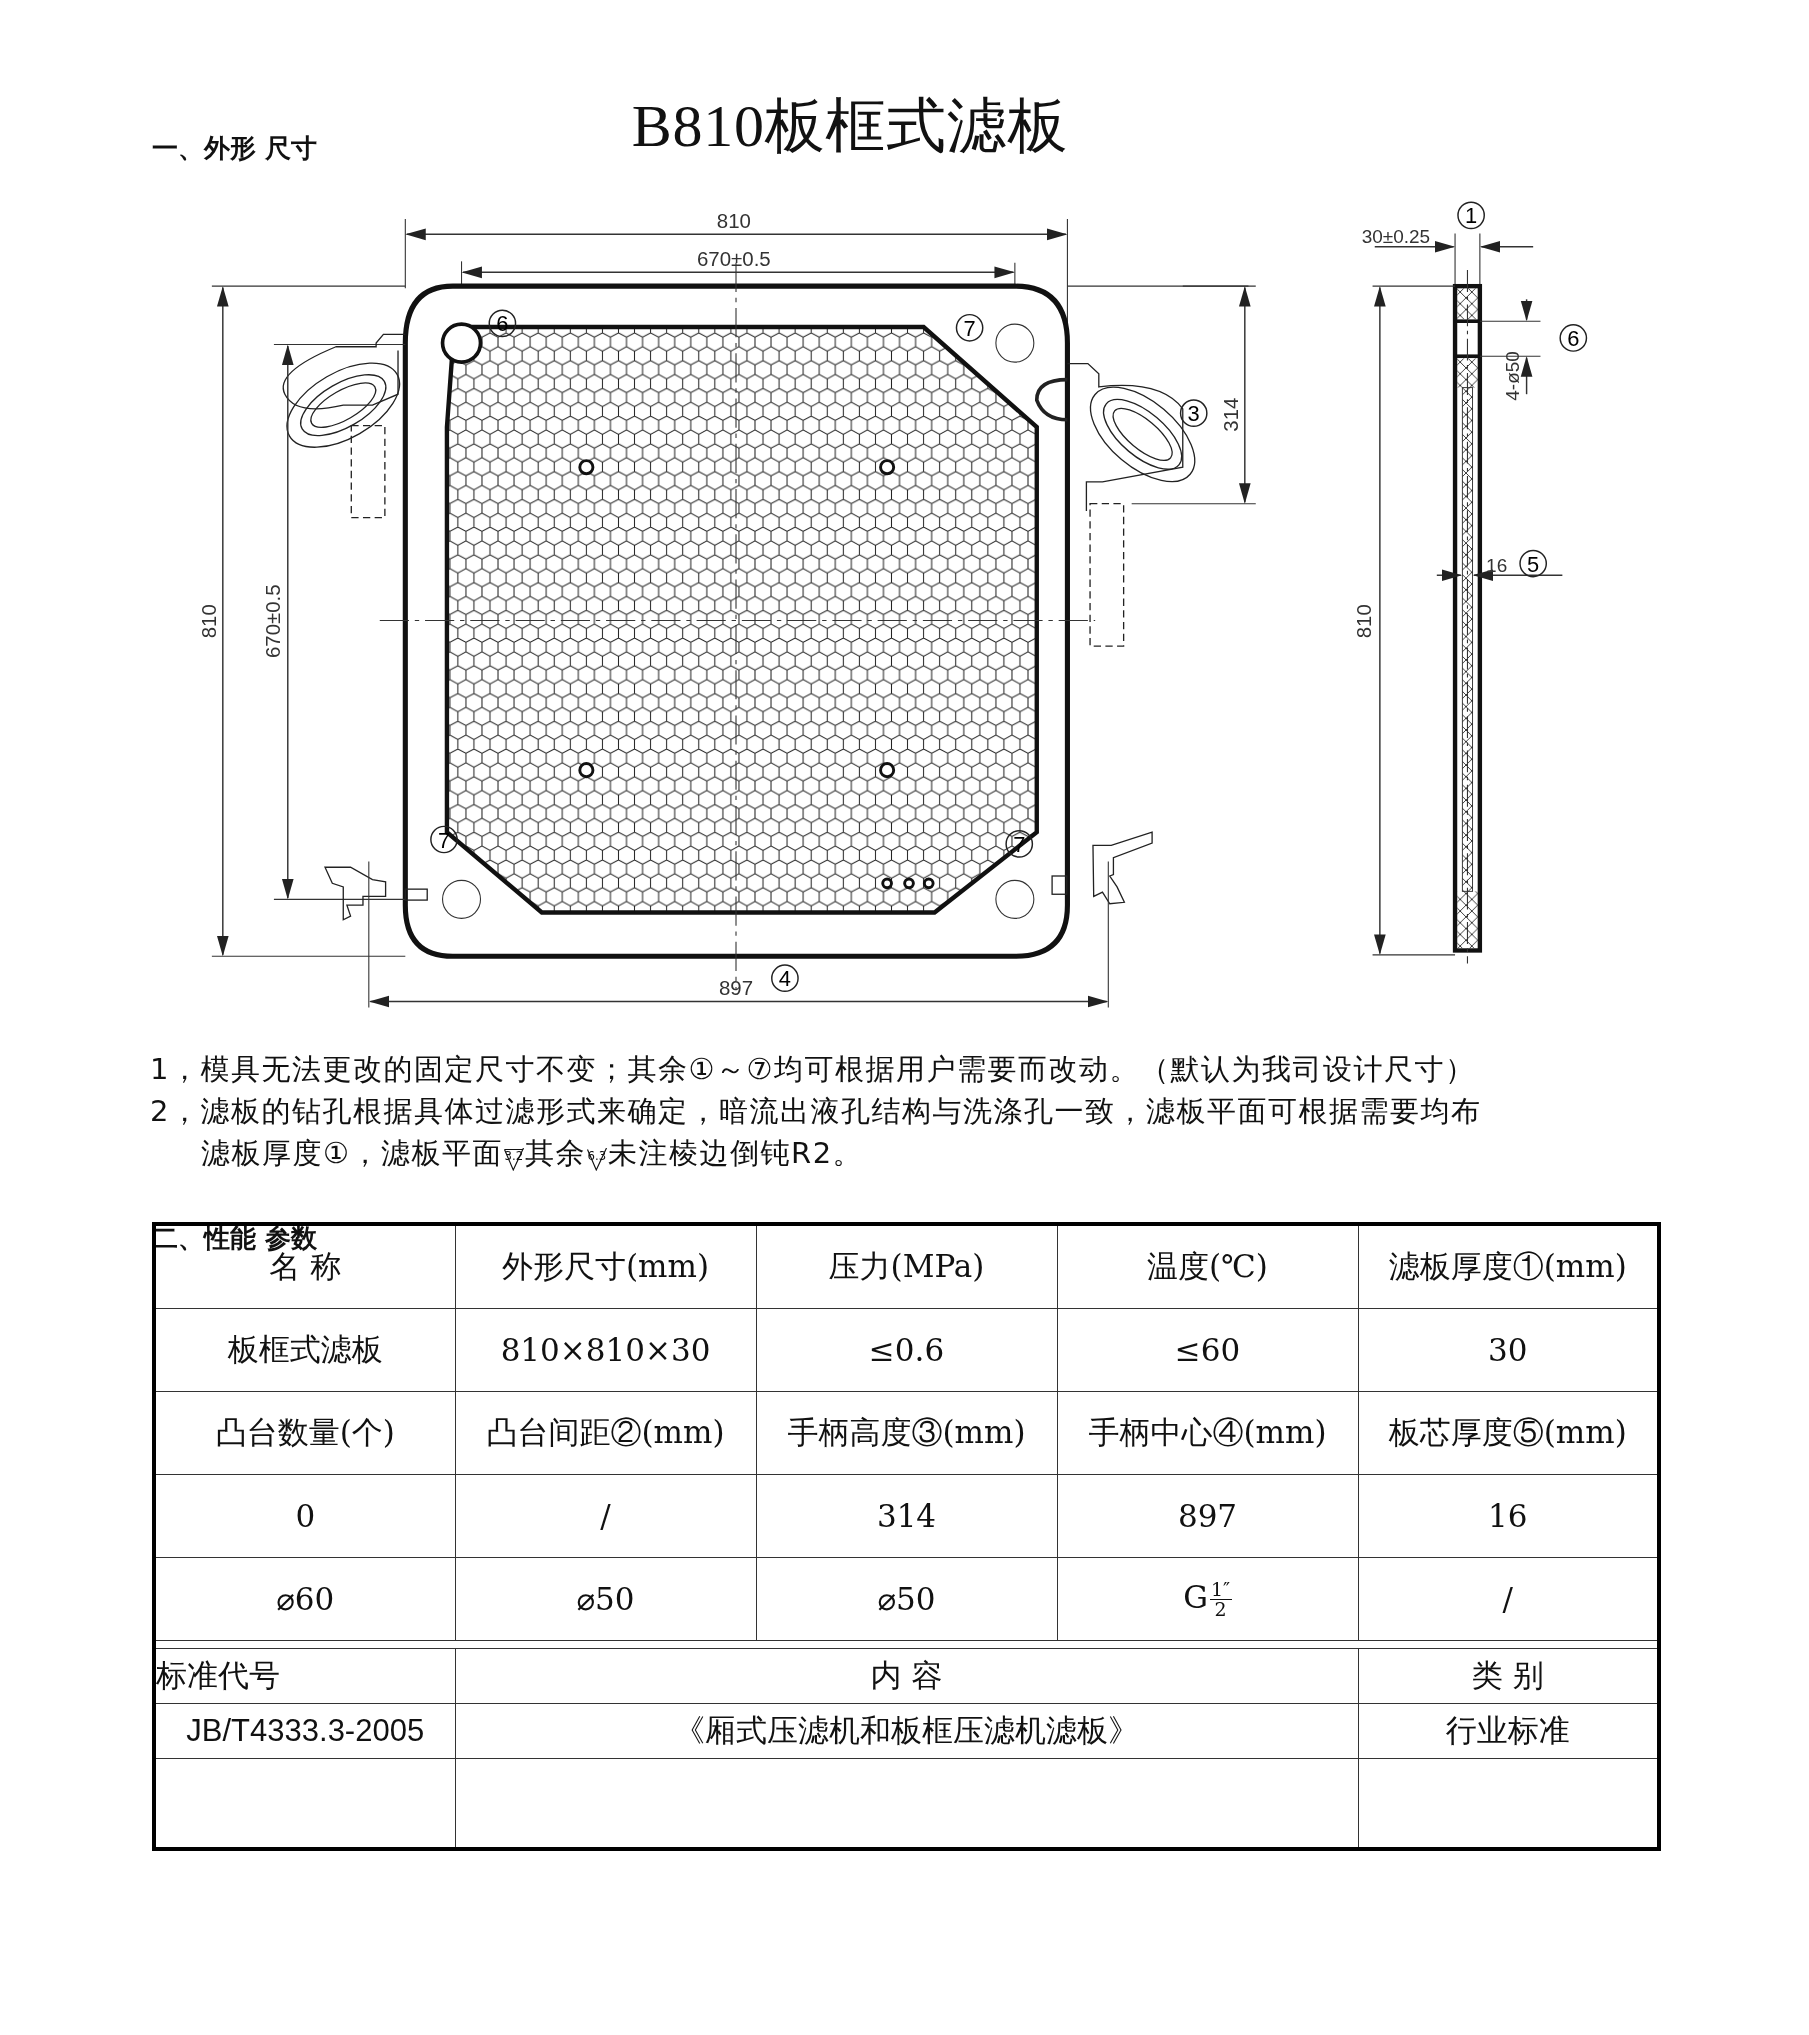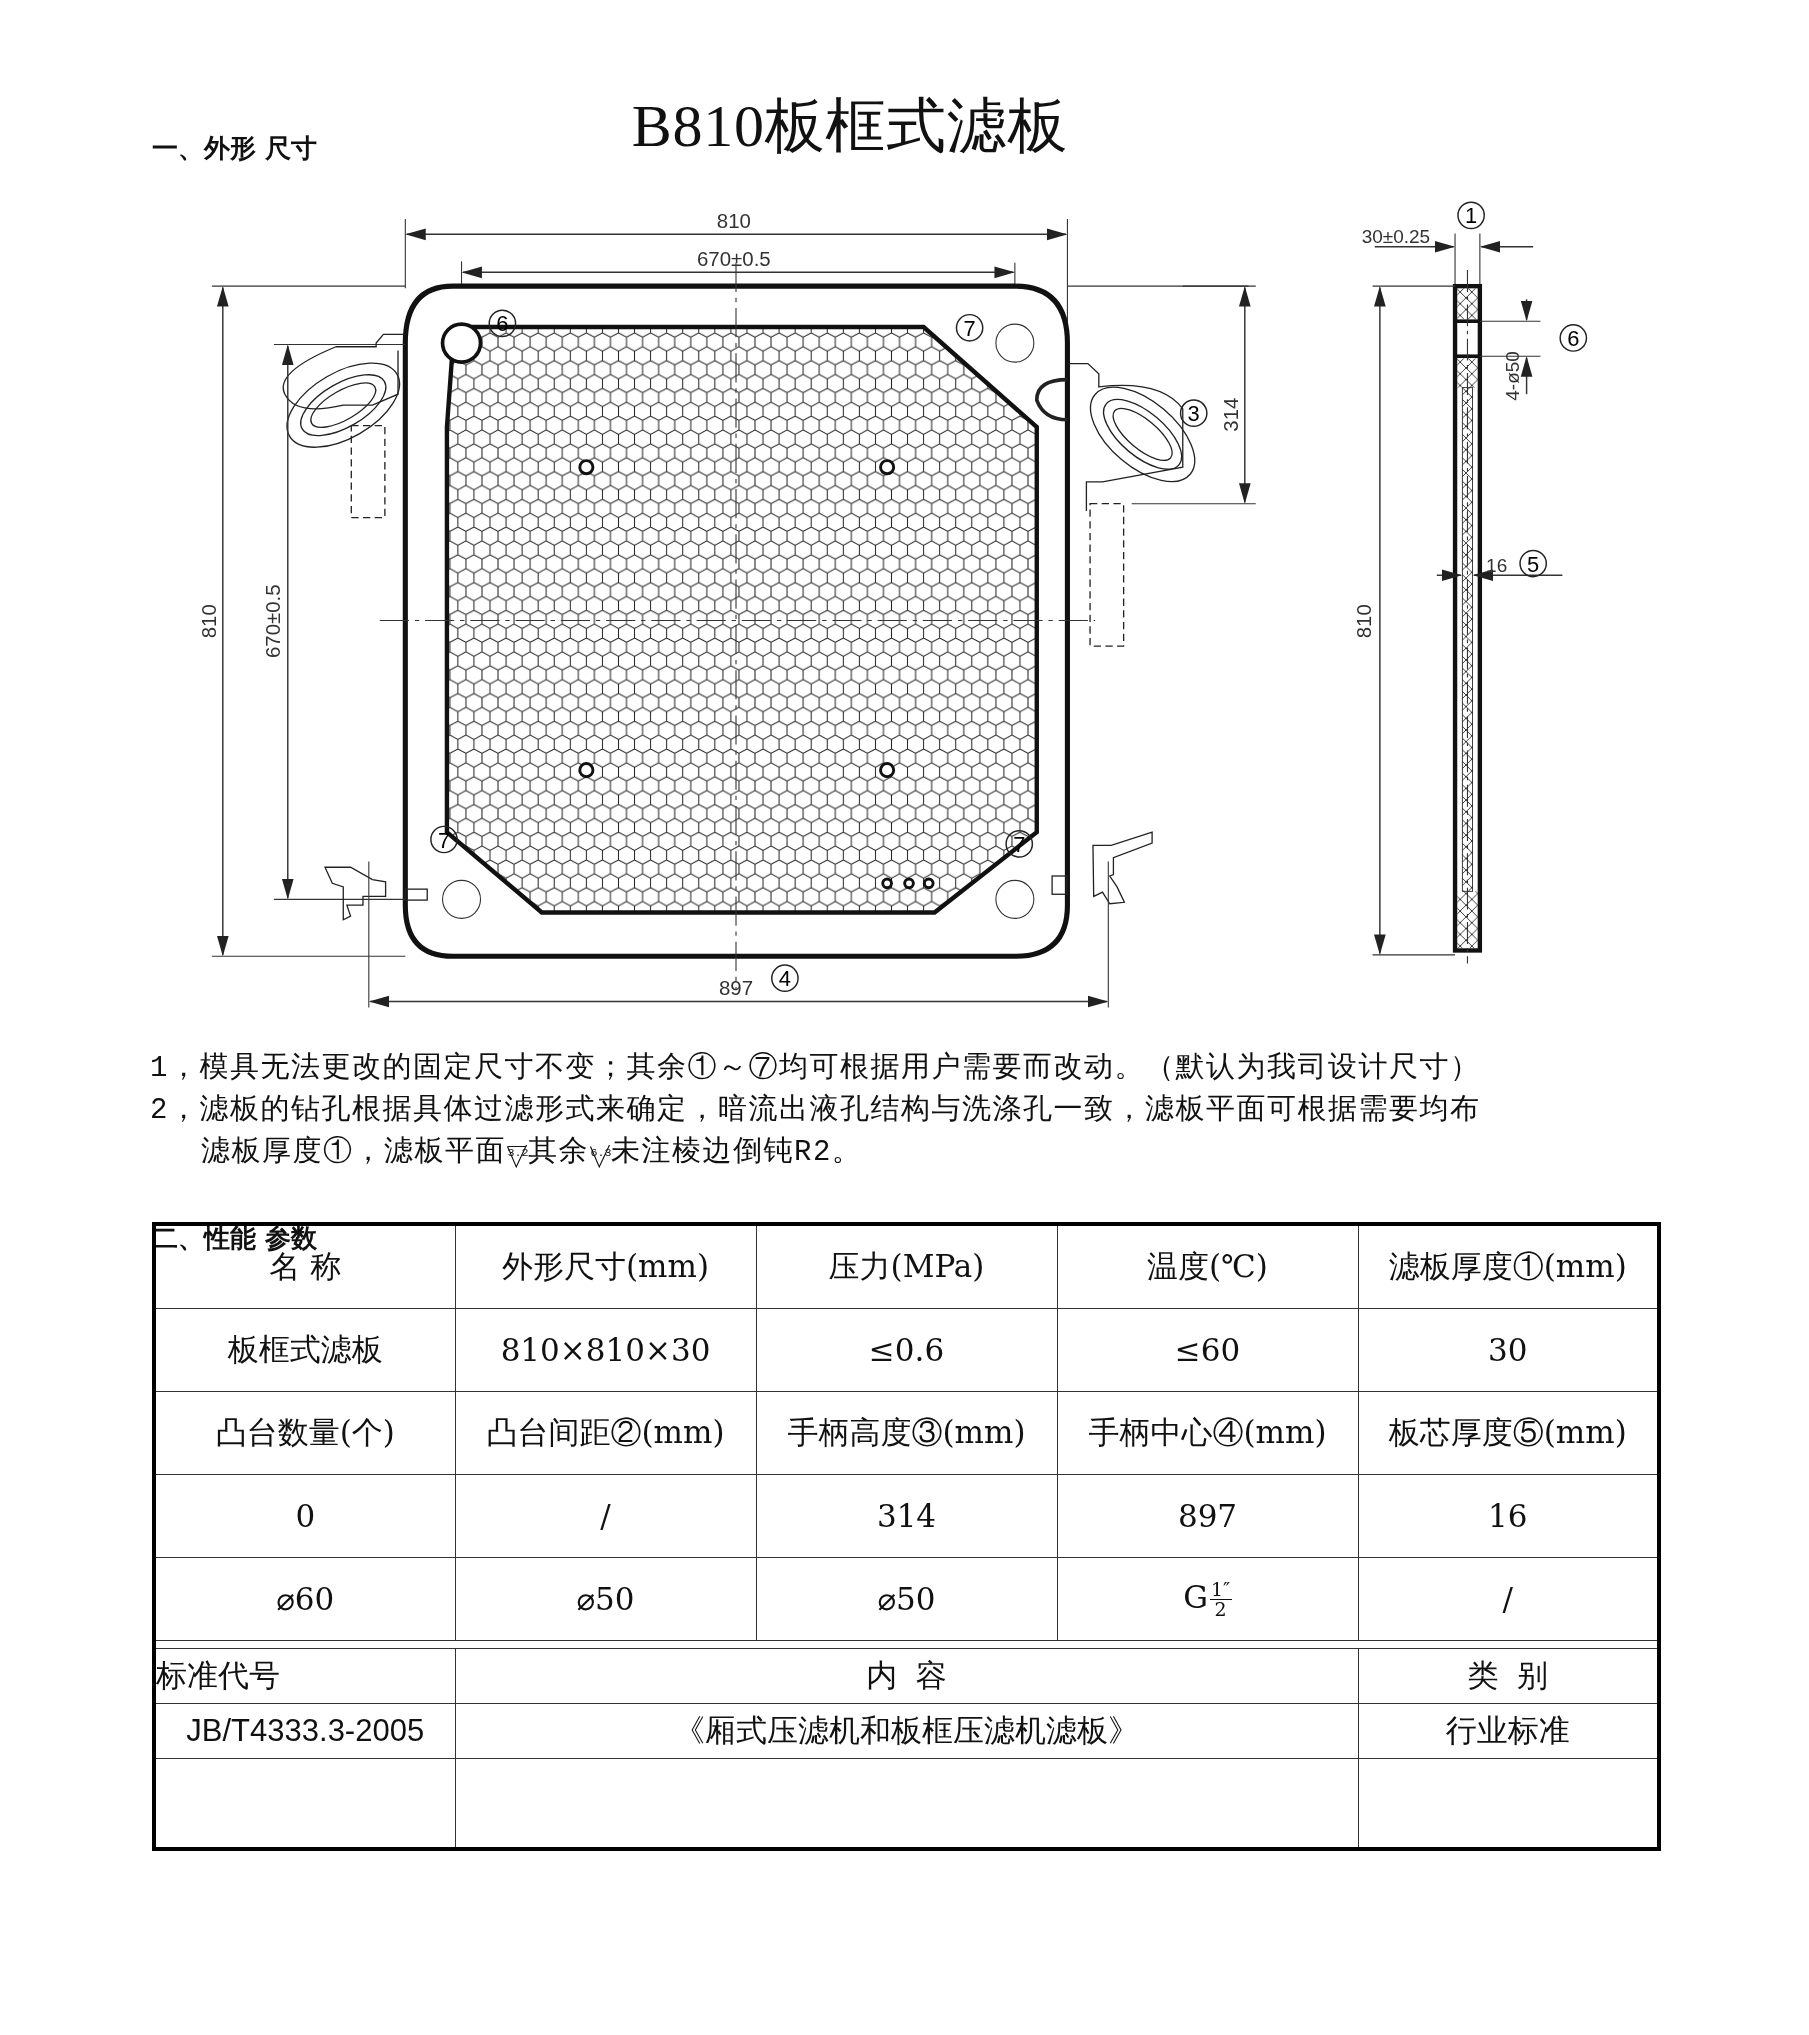--- a/index.html
+++ b/index.html
@@ -3,28 +3,28 @@
 <meta charset="utf-8">
 <style>
   html, body { margin:0; padding:0; background:#ffffff; }
   body { width:1810px; height:2035px; position:relative; overflow:hidden; font-family:"DejaVu Serif", serif; color:#111; }
   .abs { position:absolute; }
   .title { left:0; width:1700px; top:86px; text-align:center; font-size:60px; font-family:"Liberation Serif", serif; letter-spacing:0.7px; padding-left:0; }
   .title span { position:relative; left:0; }
   .sec { font-size:26px; font-family:"DejaVu Serif", serif; font-weight:bold; }
   svg text { font-family:"Liberation Sans", sans-serif; }
   .notes { left:150px; top:1048px; font-size:29px; line-height:42px; font-family:"DejaVu Sans", sans-serif; letter-spacing:1.5px; }
-  .notes div { white-space:nowrap;font-family:Liberation Mono, monospace; }
+  .notes div { white-space:nowrap; }
   .rough { display:inline-block; position:relative; width:22px; height:29px; vertical-align:middle; }
   .rough .rv { position:absolute; top:-5.8px; left:1.5px; font-size:11.7px; letter-spacing:0; }
   .rough svg { position:absolute; left:0; top:7.3px; }
   table.spec { position:absolute; left:152px; top:1222px; width:1504px; border-collapse:collapse; border:4.4px solid #000; table-layout:fixed; }
   table.spec td { border:1.5px solid #333; text-align:center; font-size:31px; font-family:"DejaVu Serif", serif; height:82px; padding:0; white-space:nowrap; }
   table.spec tr.gap td { height:7.3px; border-left:none; border-right:none; }
-  table.spec tr.std td { height:54px;font-family:Liberation Mono, monospace; }
+  table.spec tr.std td { height:54px; }
   table.spec tr.empty td { height:88px; }
   .frac { display:inline-block; vertical-align:middle; font-size:19px; line-height:19px; text-align:center; margin-left:1.5px; }
   .frac .num { display:block; border-bottom:1.5px solid #111; padding:0 1.5px; }
   .frac .den { display:block; }
 </style>
 </head>
 <body>
 
 <div class="abs title"><span>B810板框式滤板</span></div>
 <div class="abs sec" style="left:152px; top:131px;">一、外形 尺寸</div>

